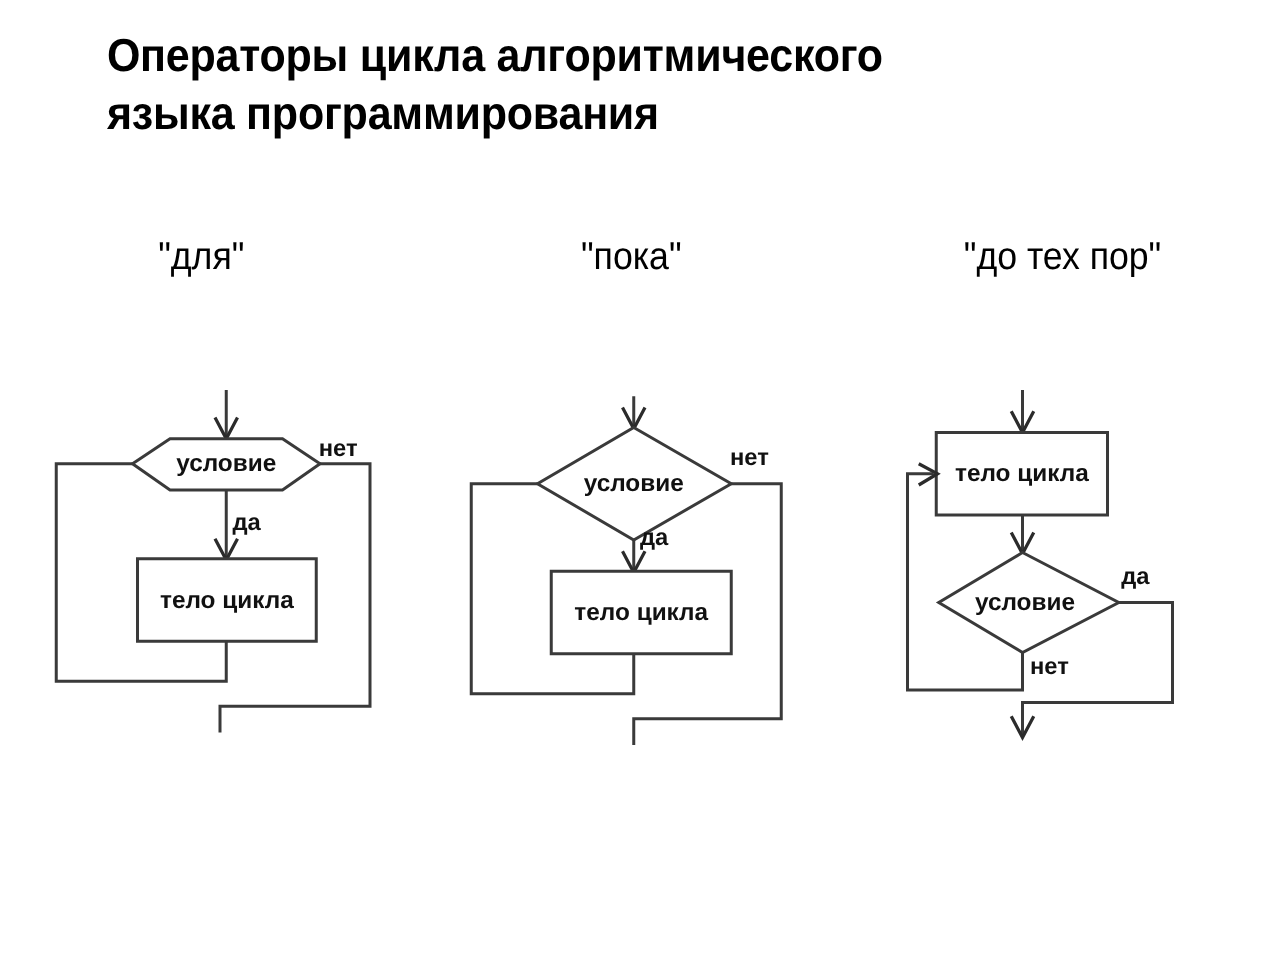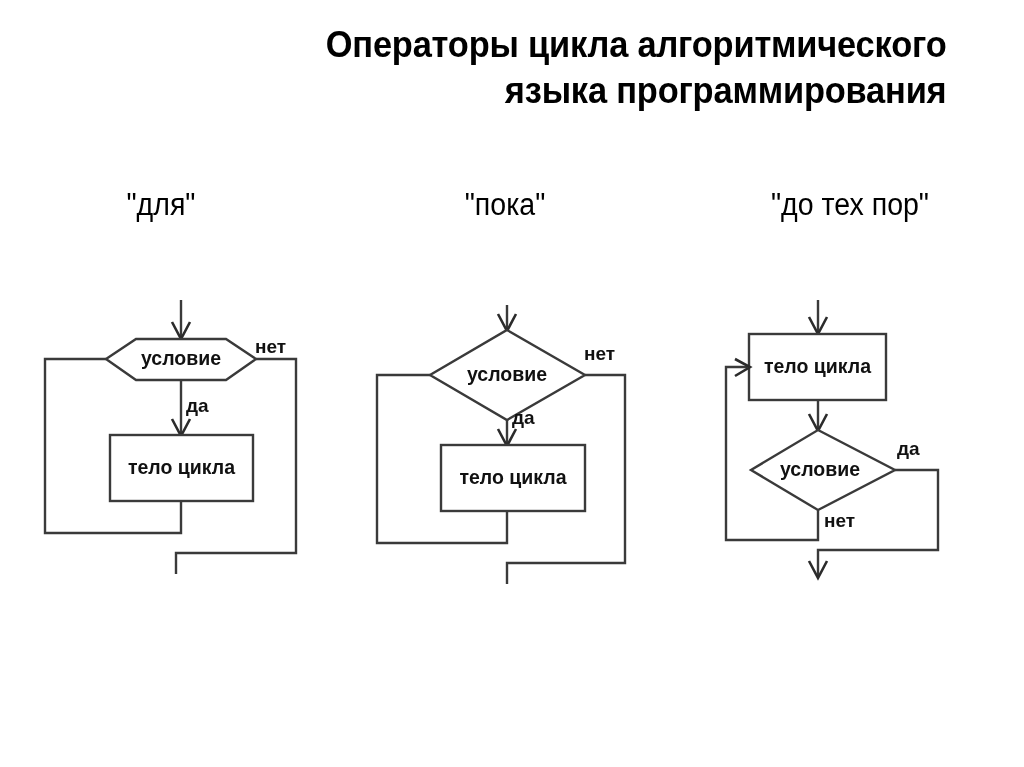--- a/index.html
+++ b/index.html
@@ -21,24 +21,24 @@
     position: absolute;
     left: 0; top: 0;
     width: 1024px;
     height: 767px;
     background: #ffffff;
   }
 
   
   #title-block {
     position: absolute;
-    left: 78px;
+    left: 54px;
     top: 22px;
     width: 900px;
-    text-align: right;
+    text-align: left;
   }
   .title-line {
     font-family: "Liberation Sans Narrow", "Liberation Sans", "DejaVu Sans", sans-serif;
     font-weight: bold;
     font-size: 37px;
     line-height: 46px;
     letter-spacing: -0.2px;
     color: #000000;
     transform: scaleX(0.93);
     transform-origin: center center;
@@ -59,21 +59,21 @@
     text-align: center;
   }
   #caption-for   { left: 46px;  top: 188px; width: 230px; }
   #caption-while { left: 390px; top: 188px; width: 230px; }
   #caption-until { left: 710px; top: 188px; width: 280px; }
 
   
   #diagrams {
     position: absolute;
     left: 0;
-    top: 0;
+    top: 12px;
     width: 1024px;
     height: 571px;
   }
   #diagrams svg { display: block; }
 
   .shape-stroke {
     fill: #ffffff;
     stroke: #3a3a3a;
     stroke-width: 2.4;
     stroke-linejoin: miter;

